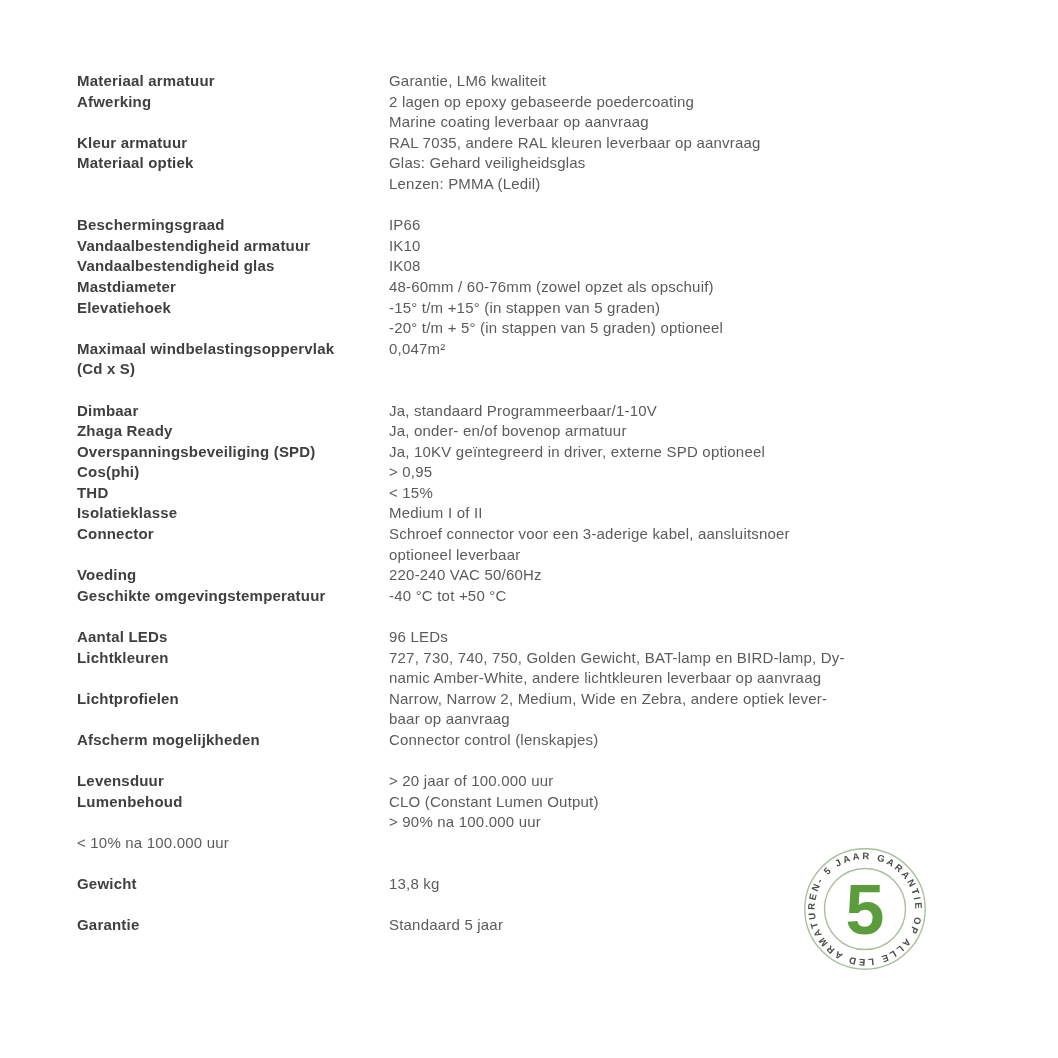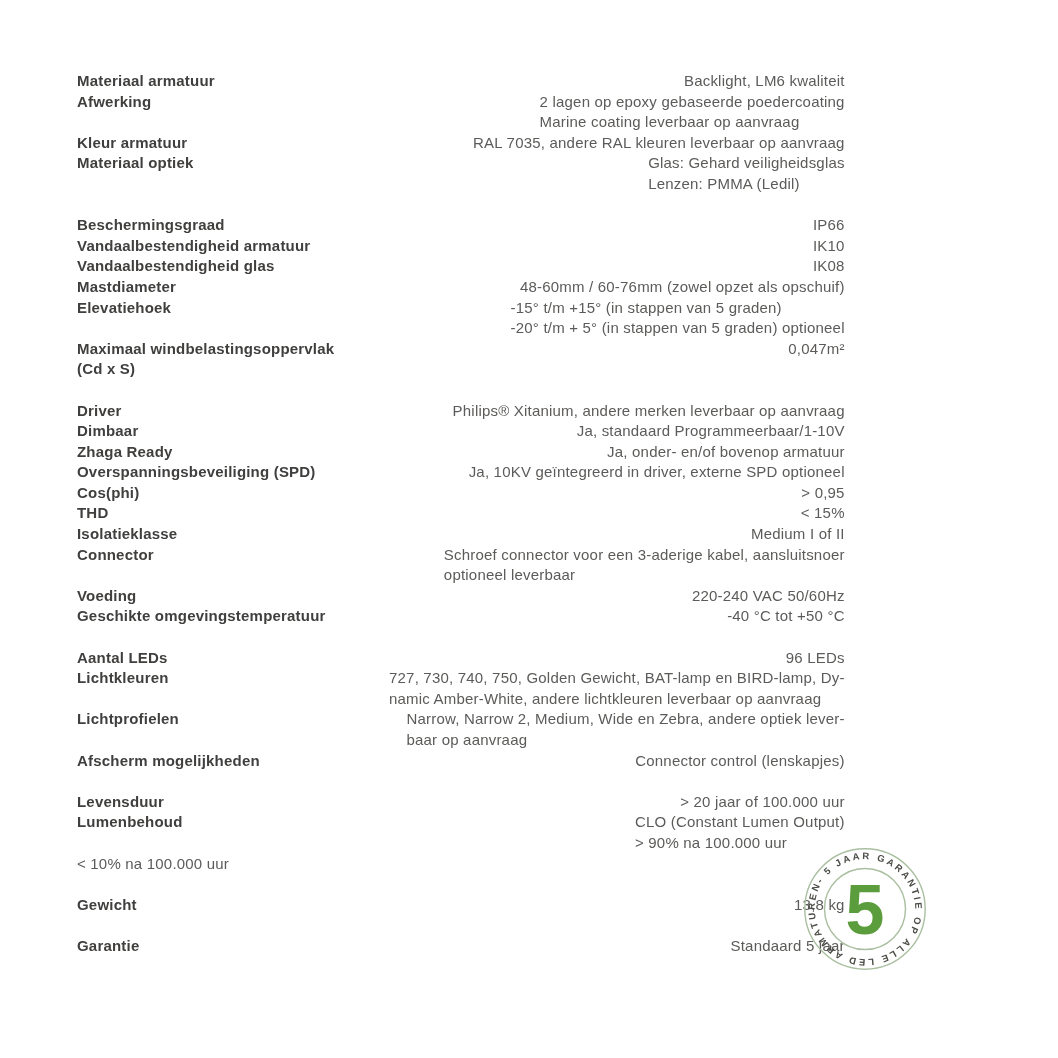--- a/index.html
+++ b/index.html
@@ -10,21 +10,21 @@
     background: #ffffff;
     font-family: "Liberation Sans", sans-serif;
     overflow: hidden;
   }
   .spec-table {
     position: absolute;
     left: 77px;
     top: 71px;
   }
   .spec-section { margin-bottom: 20.6px; }
-  .spec-row { display: flex; align-items: flex-start; justify-content: space-between; }
+  .spec-row { display: flex; align-items: flex-start; }
   .label-col {
     flex: 0 0 312px;
     width: 312px;
     font-weight: 700;
     color: #403f3e;
     letter-spacing: 0.2px;
   }
   .value-col {
     color: #5c5b59;
     letter-spacing: 0.2px;
@@ -61,21 +61,21 @@
 
 <div class="page">
 
   <main class="spec-table" id="spec-table">
       <section class="spec-section">
         <div class="spec-row">
           <div class="label-col">
             <div class="line">Materiaal armatuur</div>
           </div>
           <div class="value-col">
-            <div class="line">Backlight, LM6 kwaliteit</div>
+            <div class="line">Garantie, LM6 kwaliteit</div>
           </div>
         </div>
         <div class="spec-row">
           <div class="label-col">
             <div class="line">Afwerking</div>
           </div>
           <div class="value-col">
             <div class="line">2 lagen op epoxy gebaseerde poedercoating</div>
             <div class="line">Marine coating leverbaar op aanvraag</div>
           </div>
@@ -144,28 +144,20 @@
           <div class="label-col">
             <div class="line">Maximaal windbelastingsoppervlak</div>
             <div class="line">(Cd x S)</div>
           </div>
           <div class="value-col">
             <div class="line">0,047m²</div>
           </div>
         </div>
       </section>
       <section class="spec-section">
-        <div class="spec-row">
-          <div class="label-col">
-            <div class="line">Driver</div>
-          </div>
-          <div class="value-col">
-            <div class="line">Philips® Xitanium, andere merken leverbaar op aanvraag</div>
-          </div>
-        </div>
         <div class="spec-row">
           <div class="label-col">
             <div class="line">Dimbaar</div>
           </div>
           <div class="value-col">
             <div class="line">Ja, standaard Programmeerbaar/1-10V</div>
           </div>
         </div>
         <div class="spec-row">
           <div class="label-col">

